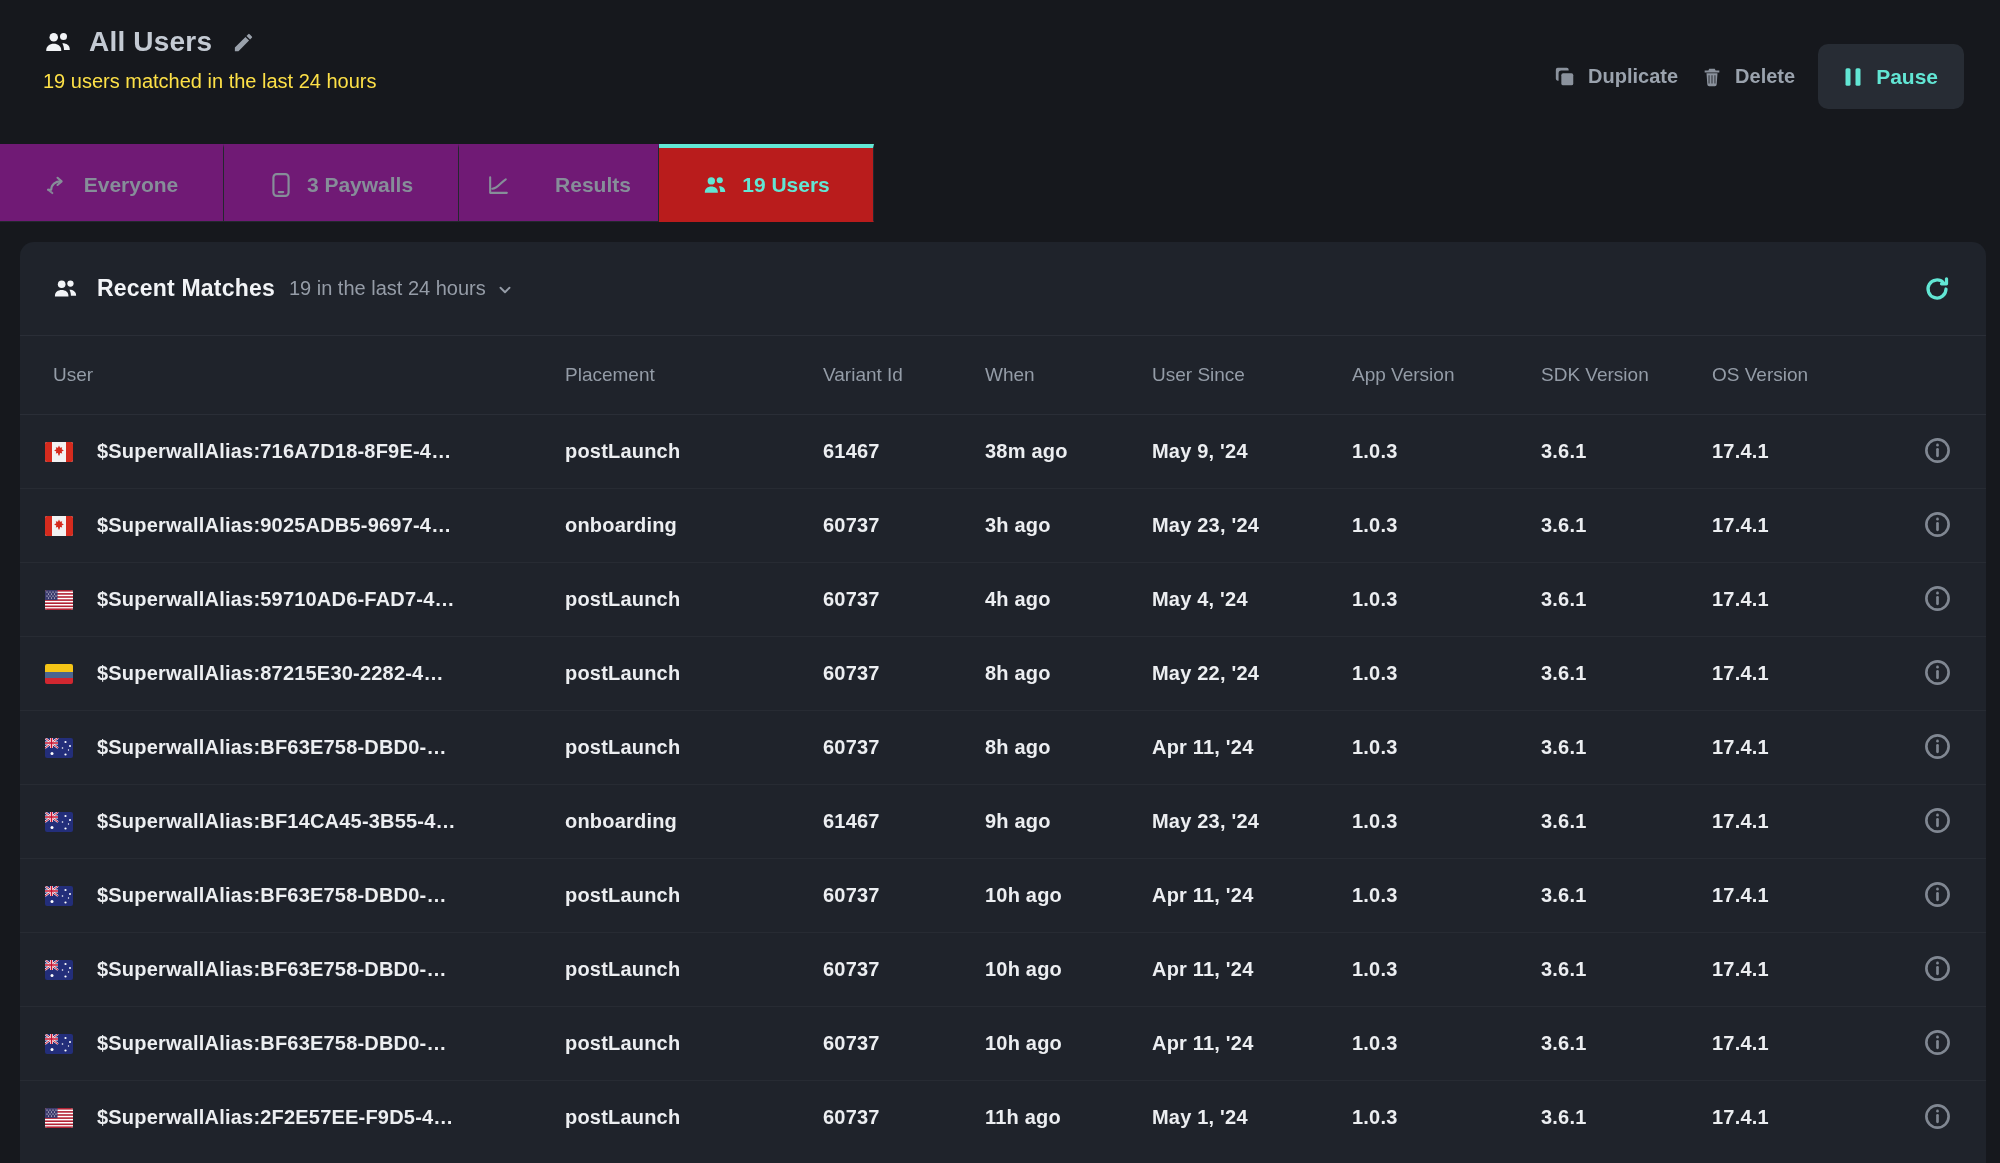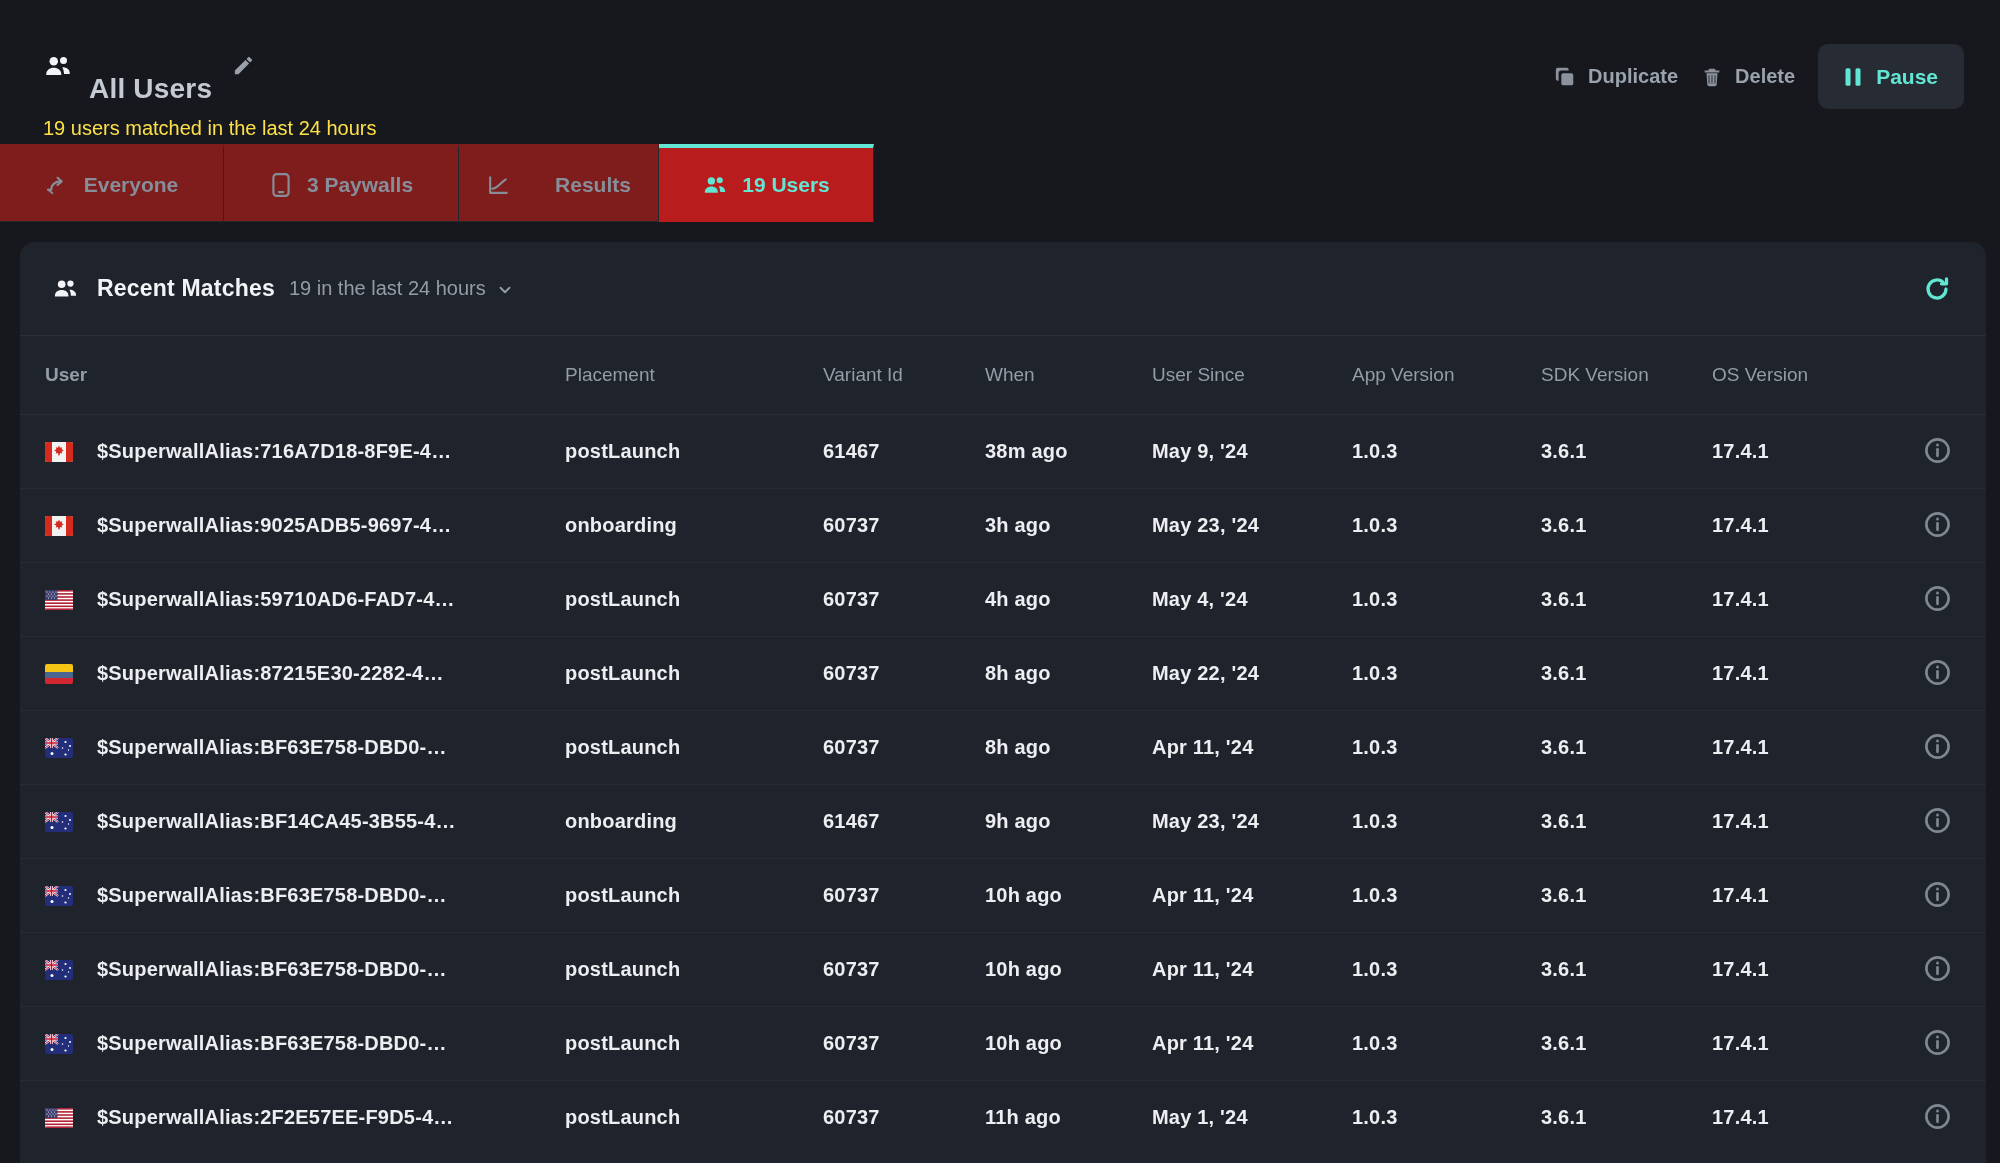--- a/index.html
+++ b/index.html
@@ -10,32 +10,32 @@
     color:#edeff2;
     -webkit-font-smoothing:antialiased;
   }
   svg { display:block; }
 
   
   .page-header { display:flex; justify-content:space-between; align-items:flex-start; padding:26px 36px 0 43px; height:144px; }
   .ph-left {}
   .ph-title-row { display:flex; align-items:center; gap:16px; }
   .ph-title-row .users-glyph { color:#f2f4f7; }
-  .ph-title { font-size:28px; font-weight:700; color:#c4cad3; letter-spacing:.2px;margin-top:47px; }
+  .ph-title { font-size:28px; font-weight:700; color:#c4cad3; letter-spacing:.2px; }
   .ph-pencil { color:#9aa1ab; cursor:pointer; margin-left:4px; }
   .ph-subtitle { margin-top:12px; font-size:20px; color:#fde047; font-weight:500; }
 
   .ph-actions { display:flex; align-items:center; gap:23px; padding-top:18px; }
   .action-link { display:flex; align-items:center; gap:12px; color:#9aa2ad; font-size:20px; font-weight:700; cursor:pointer; }
   .action-link svg { color:#8b929d; }
   .pause-btn { display:flex; align-items:center; gap:14px; background:#272c34; border:none; border-radius:10px; padding:0 26px; height:65px; color:#62e6d4; font-size:21px; font-weight:700; font-family:inherit; cursor:pointer; }
 
   
   .tabbar { display:flex; height:78px; }
-  .tab { display:flex; align-items:center; justify-content:center; gap:14px; background:#7f1d1d; border-right:1px solid #23272e; border-bottom:1px solid #23272e; border-top:4px solid transparent; color:#868e99; font-size:21px; font-weight:600; cursor:pointer; }
+  .tab { display:flex; align-items:center; justify-content:center; gap:14px; background:#701a75; border-right:1px solid #23272e; border-bottom:1px solid #23272e; border-top:4px solid transparent; color:#868e99; font-size:21px; font-weight:600; cursor:pointer; }
   .tab:first-child { border-left:none; }
   .tab-everyone { width:224px; }
   .tab-paywalls { width:235px; }
   .tab-results  { width:200px;gap:44px; }
   .tab-users    { width:215px; }
   .tab.active { background:#b91c1c; border-top:4px solid #62e6d4; border-bottom:1px solid transparent; color:#62e6d4; }
   .tab svg { flex:none; }
 
   
   .card { margin:20px 14px 0 20px; width:1966px; height:925px; background:#1f232b; border-radius:14px 14px 0 0; overflow:hidden; }
@@ -48,21 +48,21 @@
 
   
   table { width:100%; border-collapse:collapse; table-layout:fixed; }
   thead th { height:79px; text-align:left; vertical-align:middle; font-size:19px; font-weight:500; color:#949ca7; border-top:1px solid #2a2e37; border-bottom:1px solid #2a2e37; }
   tbody td { height:74px; vertical-align:middle; font-size:20px; font-weight:700; color:#eceef1; letter-spacing:.2px; }
   tbody tr + tr td { border-top:1px solid #272b33; }
   tbody tr { cursor:pointer; }
   .user-cell { display:flex; align-items:center; gap:24px; }
   .user-cell .flag { flex:none; width:28px; height:20px; border-radius:2px; overflow:hidden; }
   .user-alias { white-space:nowrap; overflow:hidden; }
-  th.col-user { padding-left:25px;font-weight:bold; }
+  th.col-user { padding-left:33px; }
   td.cell-user { padding-left:25px; }
   .cell-info { text-align:center; }
   .info-btn { background:none; border:none; color:#808792; cursor:pointer; padding:2px; }
 </style>
 </head>
 <body>
 
 <header class="page-header">
   <div class="ph-left">
     <div class="ph-title-row">

